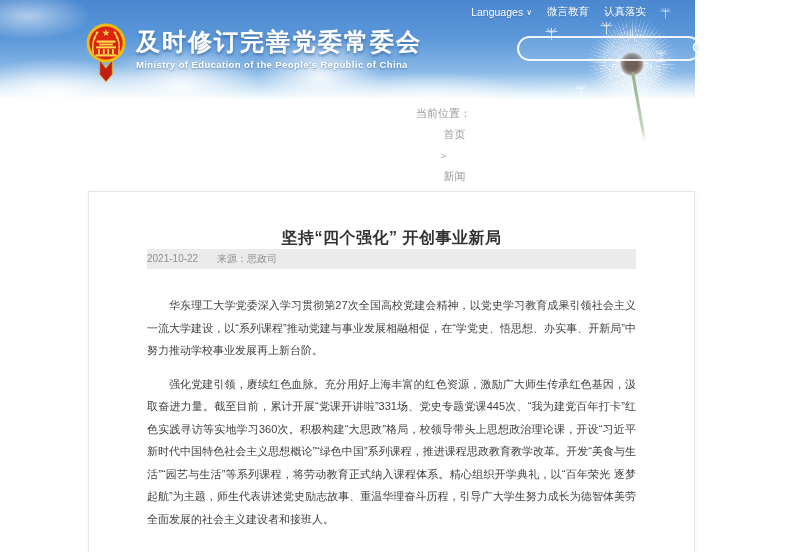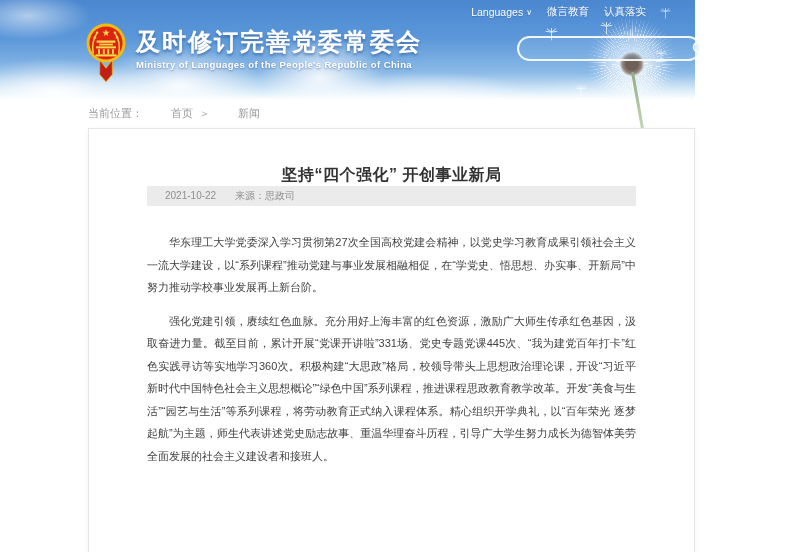--- a/index.html
+++ b/index.html
@@ -52,30 +52,30 @@
             mask:radial-gradient(circle,#000 0 42%,transparent 70%); }
   .d-core { position:absolute; left:55px; top:40px; width:24px; height:24px; border-radius:50%;
     background:radial-gradient(circle,#6e5f58 0 35%,#93837a 55%,rgba(147,131,122,0) 75%); }
   .d-stem { position:absolute; left:66px; top:60px; width:3px; height:70px; border-radius:2px;
     transform:rotate(-10deg); transform-origin:top center;
     background:linear-gradient(180deg,#8fae83,#c3d4ba 80%,rgba(195,212,186,0)); }
   .seed { position:absolute; }
 
   
   .breadcrumb { position:relative; z-index:3; padding:6px 0 5px 88px; font-size:11px;
-    color:#9a9a9a; background:transparent; display:flex; gap:6px; align-items:center; }
+    color:#9a9a9a; background:transparent; display:flex; gap:6px; align-items:center;flex-direction:column; }
   .breadcrumb a { color:#9a9a9a; text-decoration:none; cursor:pointer;margin-left:22px; }
 
   
   .article-card { position:relative; z-index:3; margin:2px 0 0 88px; width:607px;
     background:#fff; border:1px solid #e6e6e6; box-shadow:0 1px 5px rgba(0,0,0,.05);
     padding:36px 58px 40px 58px; min-height:430px; }
   .article-title { text-align:center; font-size:16px; font-weight:bold; color:#333;
     letter-spacing:.5px; }
-  .meta-bar { background:#ebebeb; height:20px; line-height:20px; padding-left:18px;
+  .meta-bar { background:#ebebeb; height:20px; line-height:20px; 
     font-size:10px; color:#8f8f8f; margin-bottom:25px; }
   .meta-bar .date { margin-right:16px; }
   .article-body p { font-size:11px; line-height:22.5px; color:#3f3f3f;
     text-align:justify; text-indent:2em; margin-bottom:11px; }
 </style>
 </head>
 <body>
 
 <div class="site-header">
   <div class="clouds"></div>
@@ -105,21 +105,21 @@
       <rect x="12.5" y="20.6" width="13" height="1.7" fill="#ffd84d"></rect>
       <rect x="9.5" y="23.2" width="19" height="1.9" fill="#ffd84d"></rect>
       <rect x="11.5" y="25.9" width="1.8" height="4.6" fill="#ffd84d"></rect>
       <rect x="16" y="25.9" width="1.8" height="4.6" fill="#ffd84d"></rect>
       <rect x="20.2" y="25.9" width="1.8" height="4.6" fill="#ffd84d"></rect>
       <rect x="24.7" y="25.9" width="1.8" height="4.6" fill="#ffd84d"></rect>
       <rect x="9" y="30.8" width="20" height="2" fill="#ffd84d"></rect>
     </svg>
     <div class="logo-text">
       <div class="site-title">及时修订完善党委常委会</div>
-      <div class="site-subtitle">Ministry of Languages of the People's Republic of China</div>
+      <div class="site-subtitle">Ministry of Education of the People's Republic of China</div>
     </div>
   </div>
 
   <div class="search-pill">
     <input type="text" placeholder="" style="">
     <button class="search-btn">
       <svg width="15" height="15" viewBox="0 0 15 15">
         <circle cx="6.2" cy="6.2" r="4.6" fill="none" stroke="#fff" stroke-width="1.7"></circle>
         <line x1="9.7" y1="9.7" x2="13.4" y2="13.4" stroke="#fff" stroke-width="1.9" stroke-linecap="round"></line>
       </svg>

